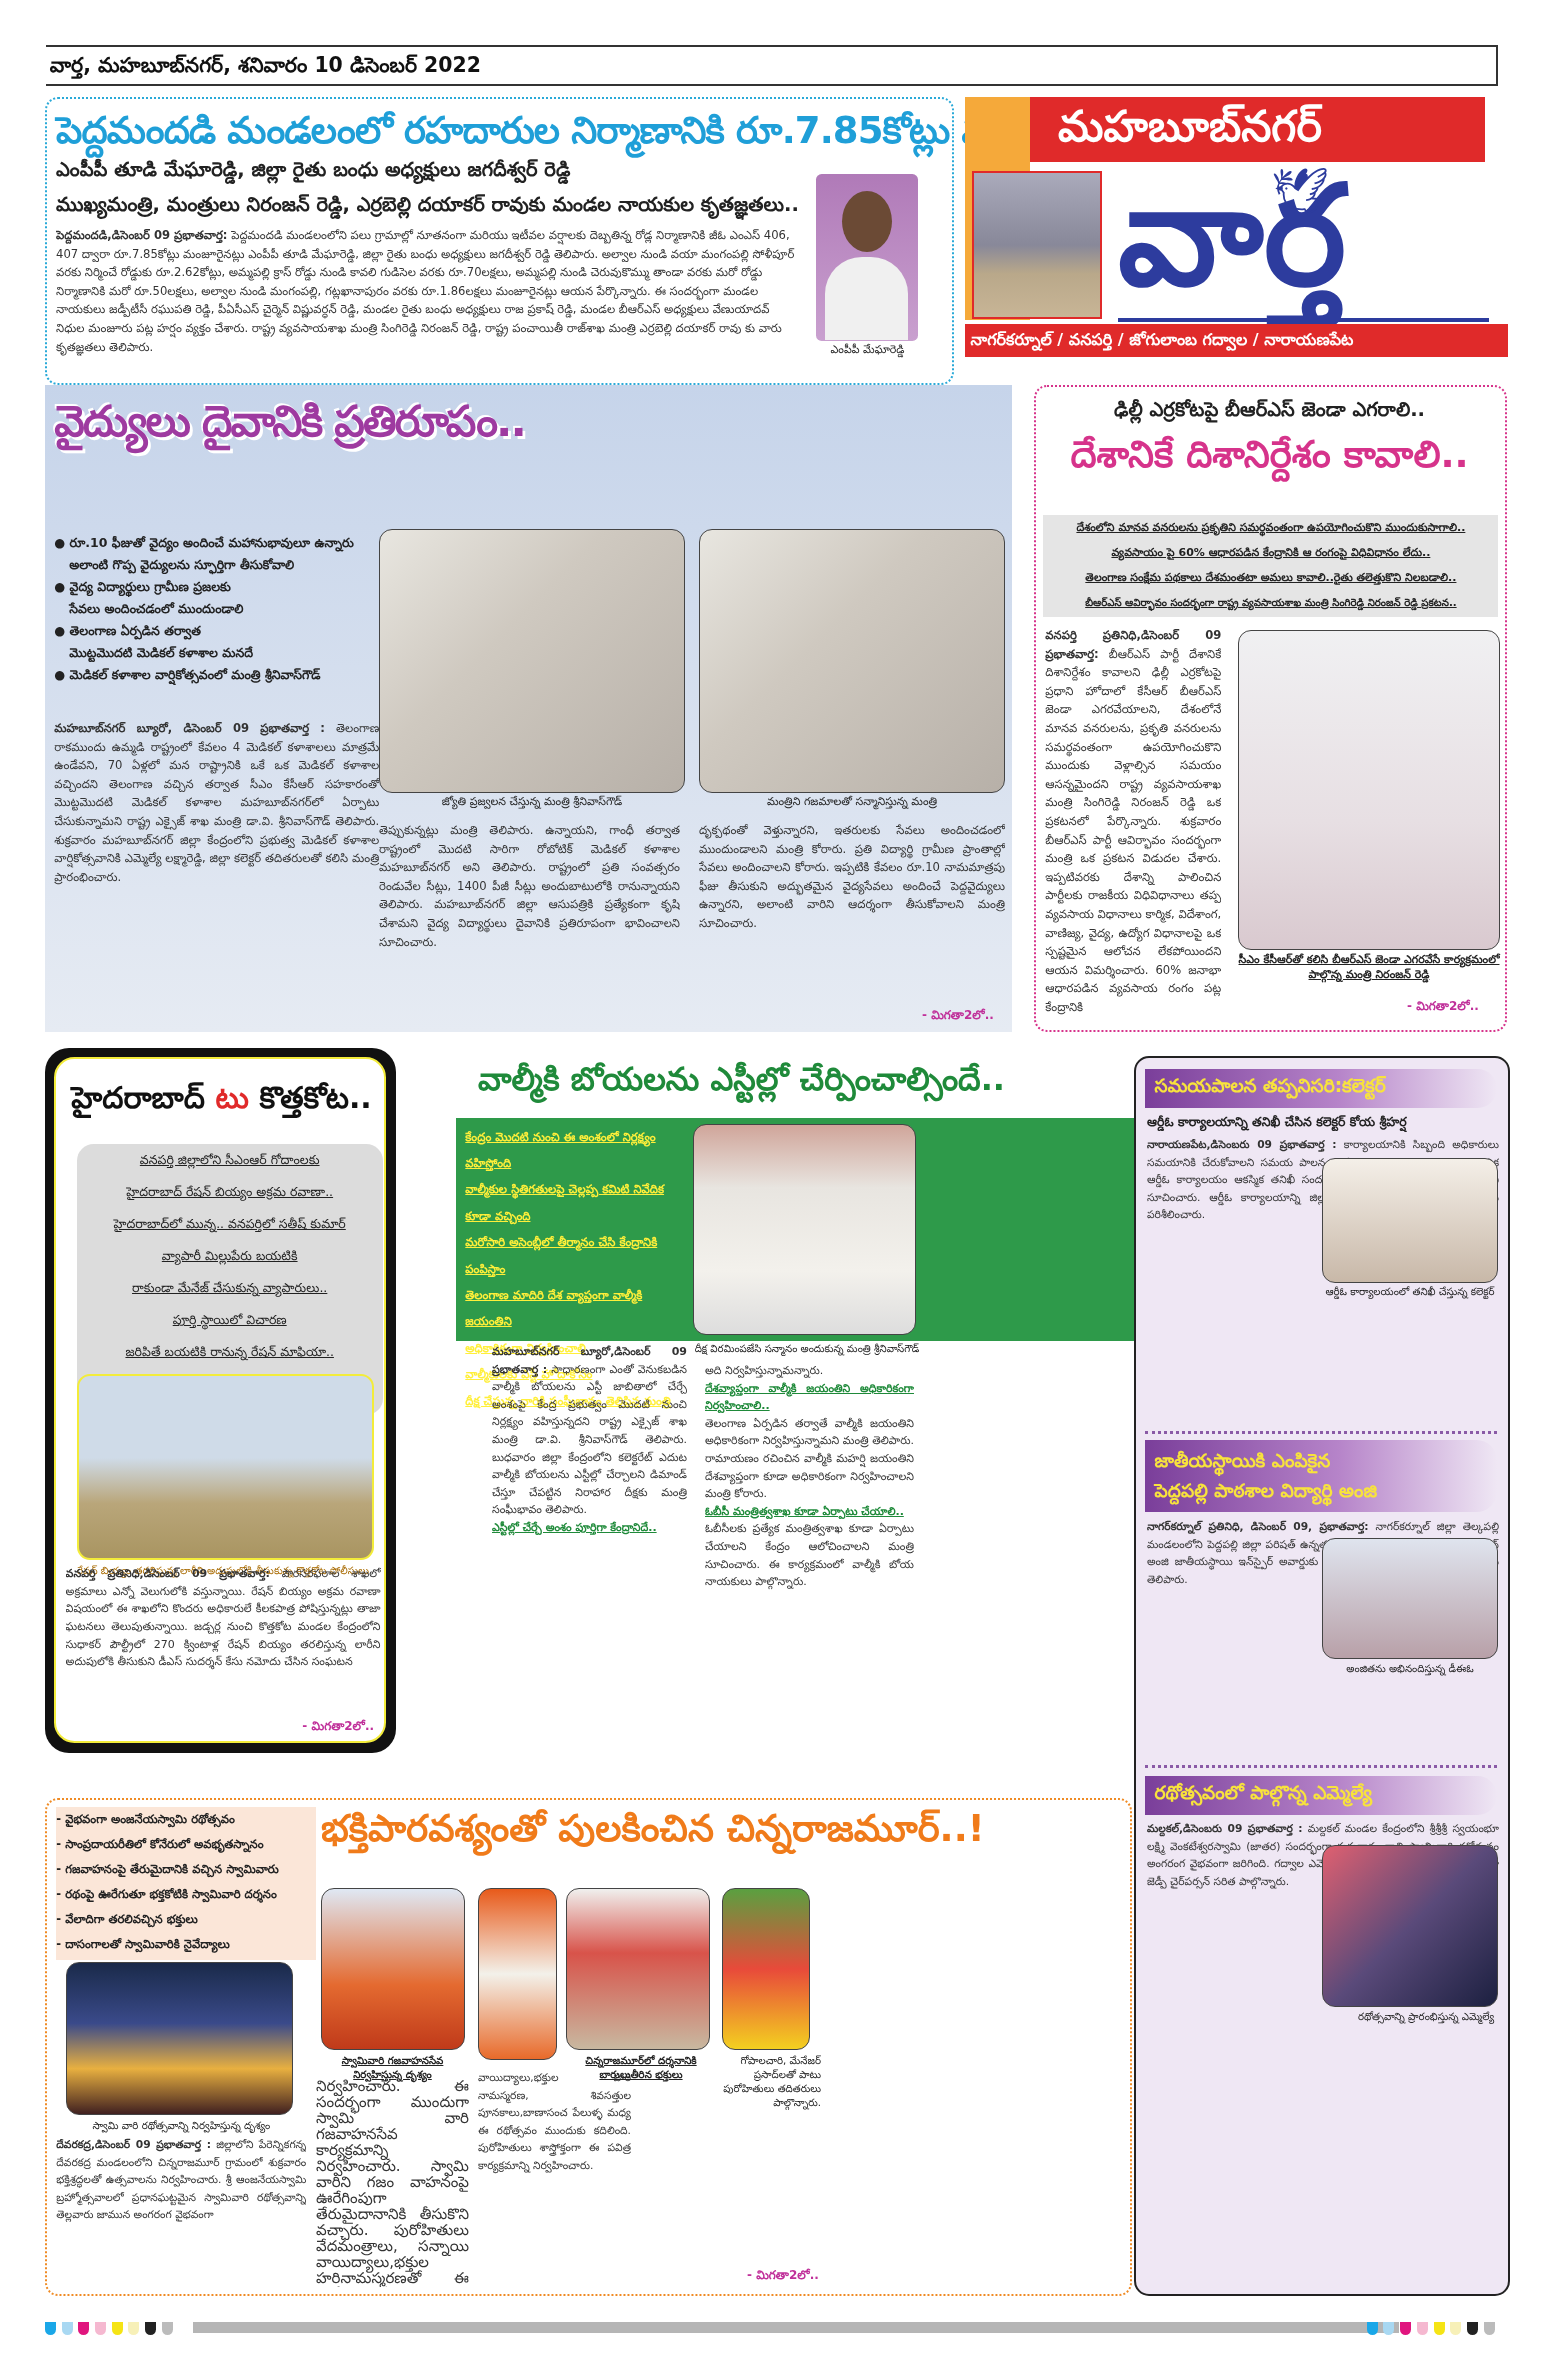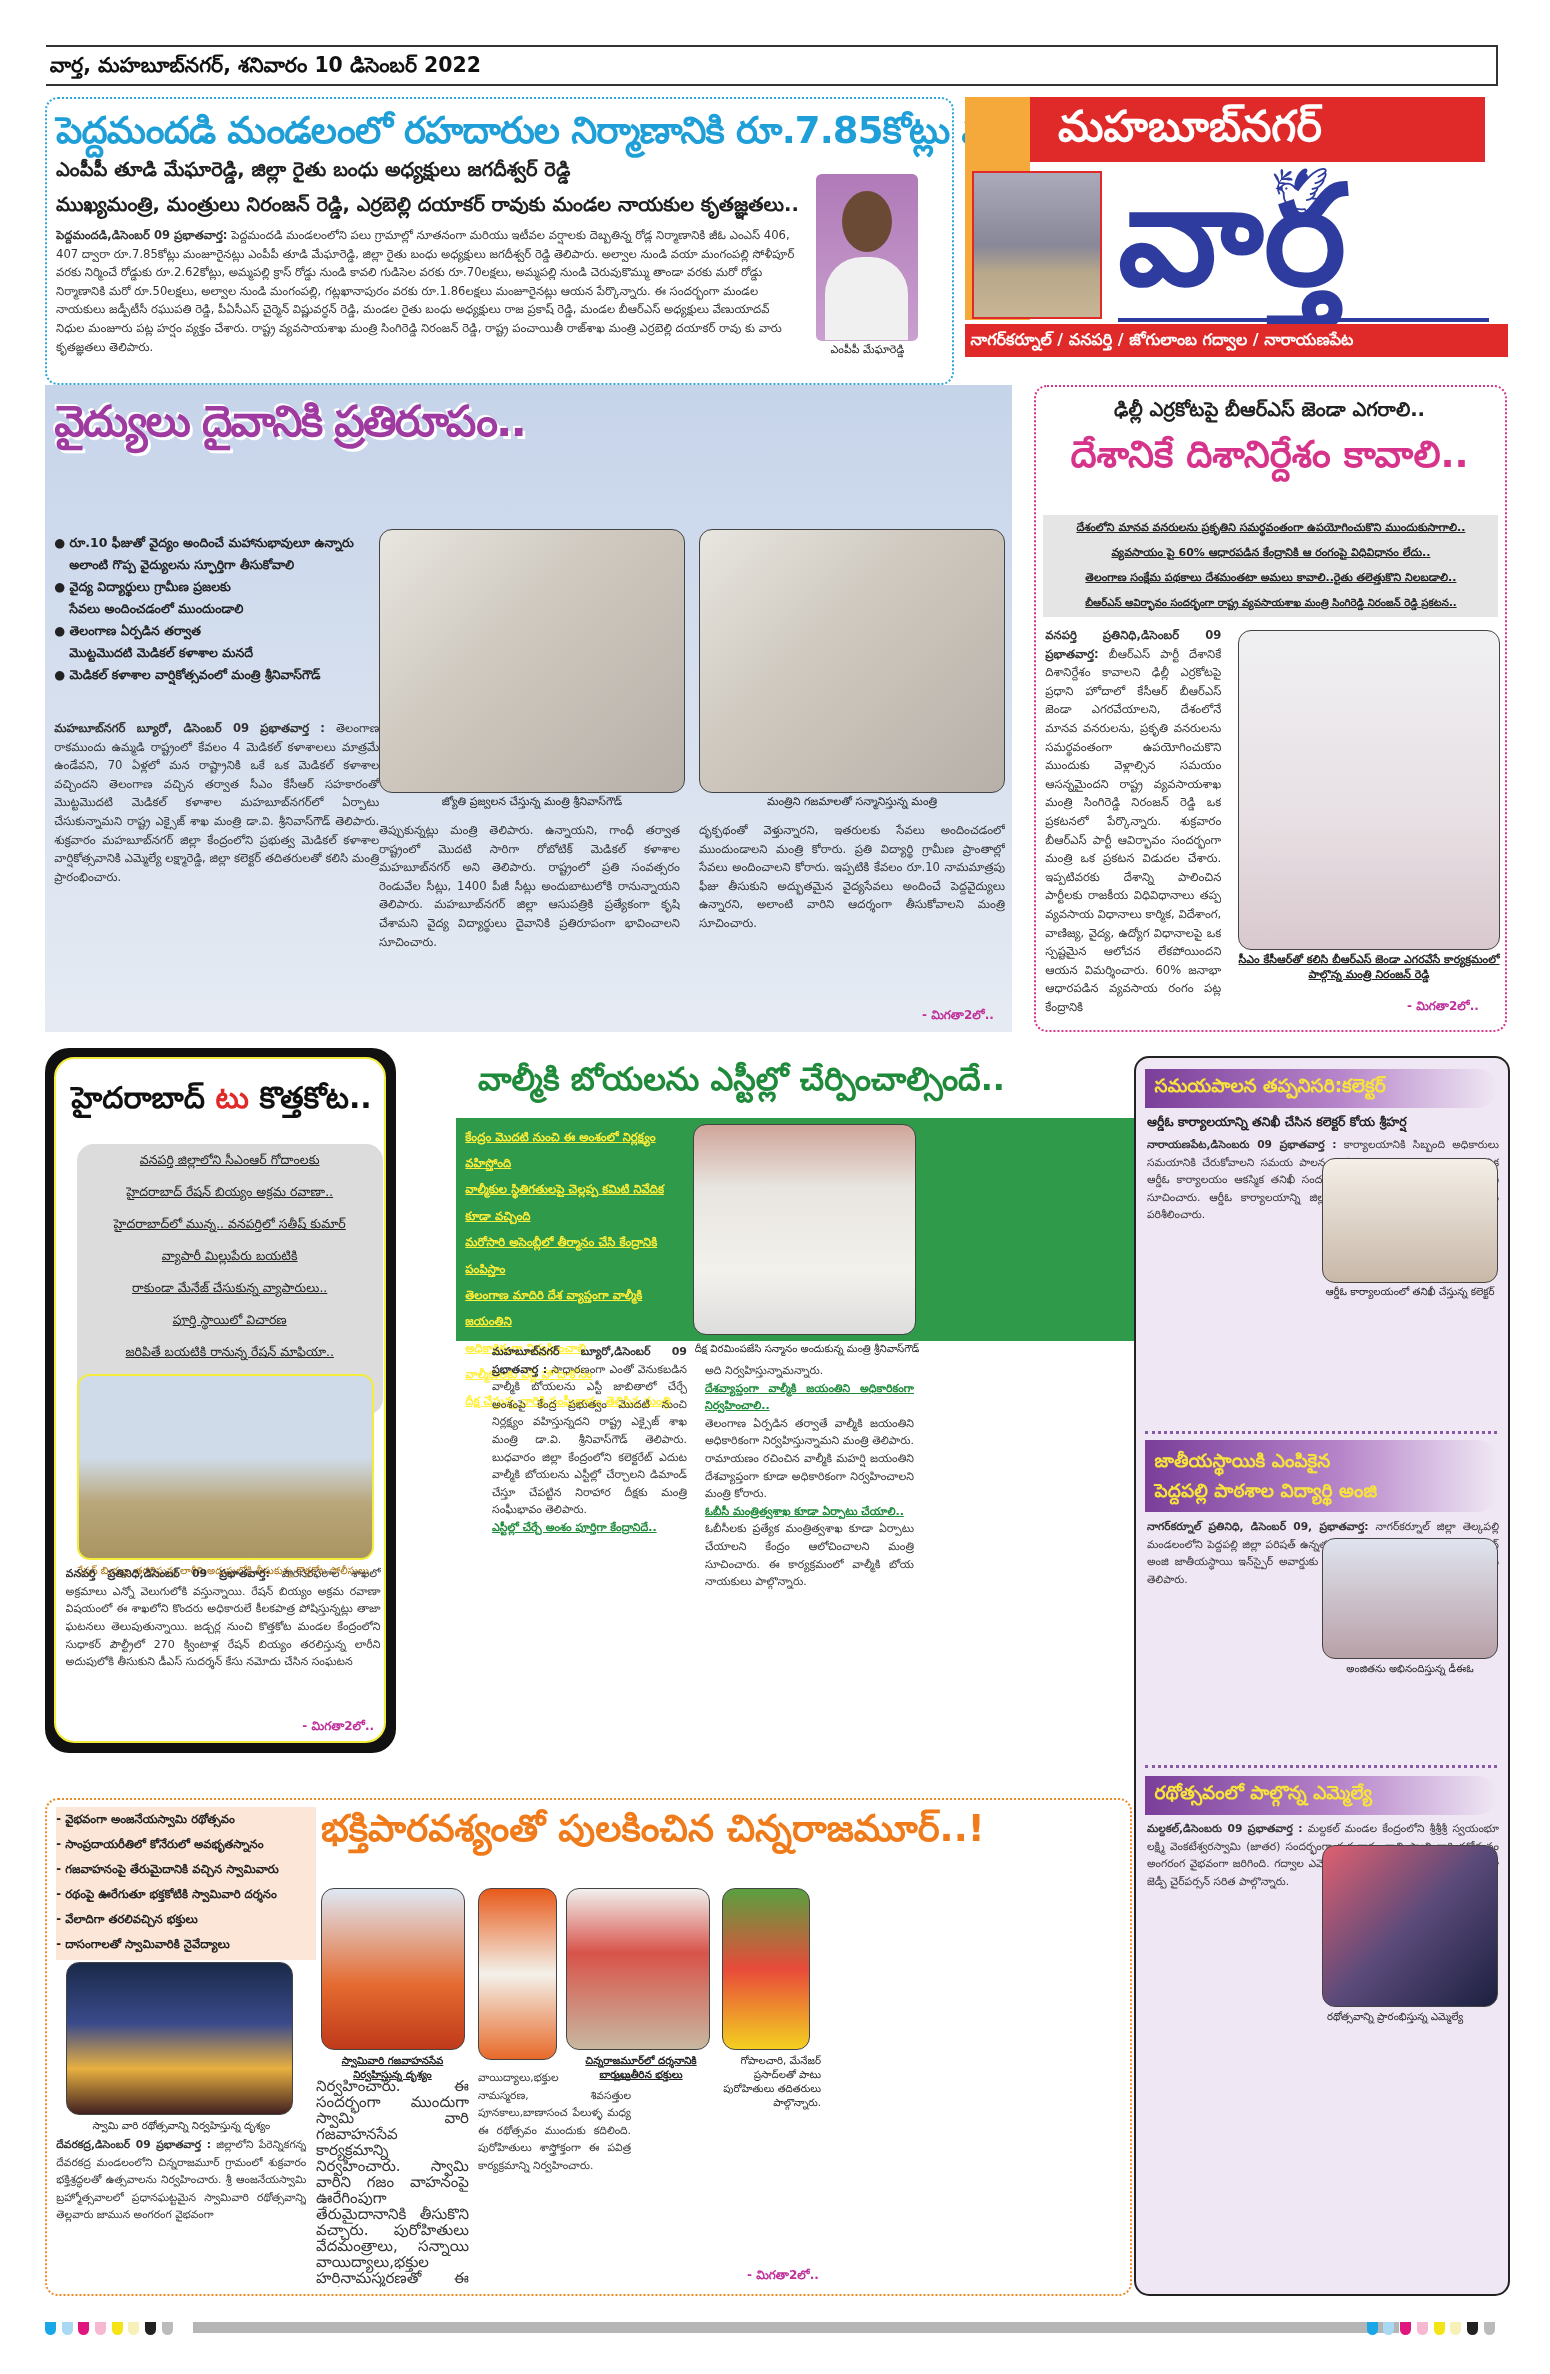--- a/index.html
+++ b/index.html
@@ -211,21 +211,21 @@
   <div class="abs photo" style="left:186px;top:480px;width:176px;height:121px;background:linear-gradient(#dfe4ee,#b8a0a8)"></div>
   <div class="abs cap" style="left:186px;top:605px;width:176px;font-size:10.2px">అంజితను అభినందిస్తున్న డీఈఓ</div>
 
   <div class="dots" style="top:707px"></div>
   <div class="pill" style="top:718px">రథోత్సవంలో పాల్గొన్న ఎమ్మెల్యే</div>
   <div class="abs col-text" style="left:11px;top:762px;width:352px;height:464px;overflow:hidden;font-size:10.7px;line-height:17.6px">
     <b>మల్దకల్,డిసెంబరు 09 ప్రభాతవార్త :</b>
     <span>మల్దకల్ మండల కేంద్రంలోని శ్రీశ్రీశ్రీ స్వయంభూ లక్ష్మి వెంకటేశ్వరస్వామి (జాతర) సందర్భంగా గురువారం రాత్రి స్వామివారి రథోత్సవం అంగరంగ వైభవంగా జరిగింది. గద్వాల ఎమ్మెల్యే బండ్ల కృష్ణమోహన్‌రెడ్డి, ఉమ్మడి జిల్లా జెడ్పీ చైర్‌పర్సన్ సరిత పాల్గొన్నారు.</span>
   </div>
   <div class="abs photo" style="left:186px;top:787px;width:176px;height:162px;background:linear-gradient(135deg,#e06070,#5a4a7a 50%,#1c2040)"></div>
-  <div class="abs cap" style="left:171px;top:953px;width:176px;font-size:10.2px">రథోత్సవాన్ని ప్రారంభిస్తున్న ఎమ్మెల్యే</div>
+  <div class="abs cap" style="left:202px;top:953px;width:176px;font-size:10.2px">రథోత్సవాన్ని ప్రారంభిస్తున్న ఎమ్మెల్యే</div>
 </div>
 
 <div class="abs bhakti">
   <div class="list">
     <div>- <span>వైభవంగా అంజనేయస్వామి రథోత్సవం</span></div>
     <div>- <span>సాంప్రదాయరీతిలో కోనేరులో అవభృతస్నానం</span></div>
     <div>- <span>గజవాహనంపై తేరుమైదానికి వచ్చిన స్వామివారు</span></div>
     <div>- <span>రథంపై ఊరేగుతూ భక్తకోటికి స్వామివారి దర్శనం</span></div>
     <div>- <span>వేలాదిగా తరలివచ్చిన భక్తులు</span></div>
     <div>- <span>దాసంగాలతో స్వామివారికి నైవేద్యాలు</span></div>

